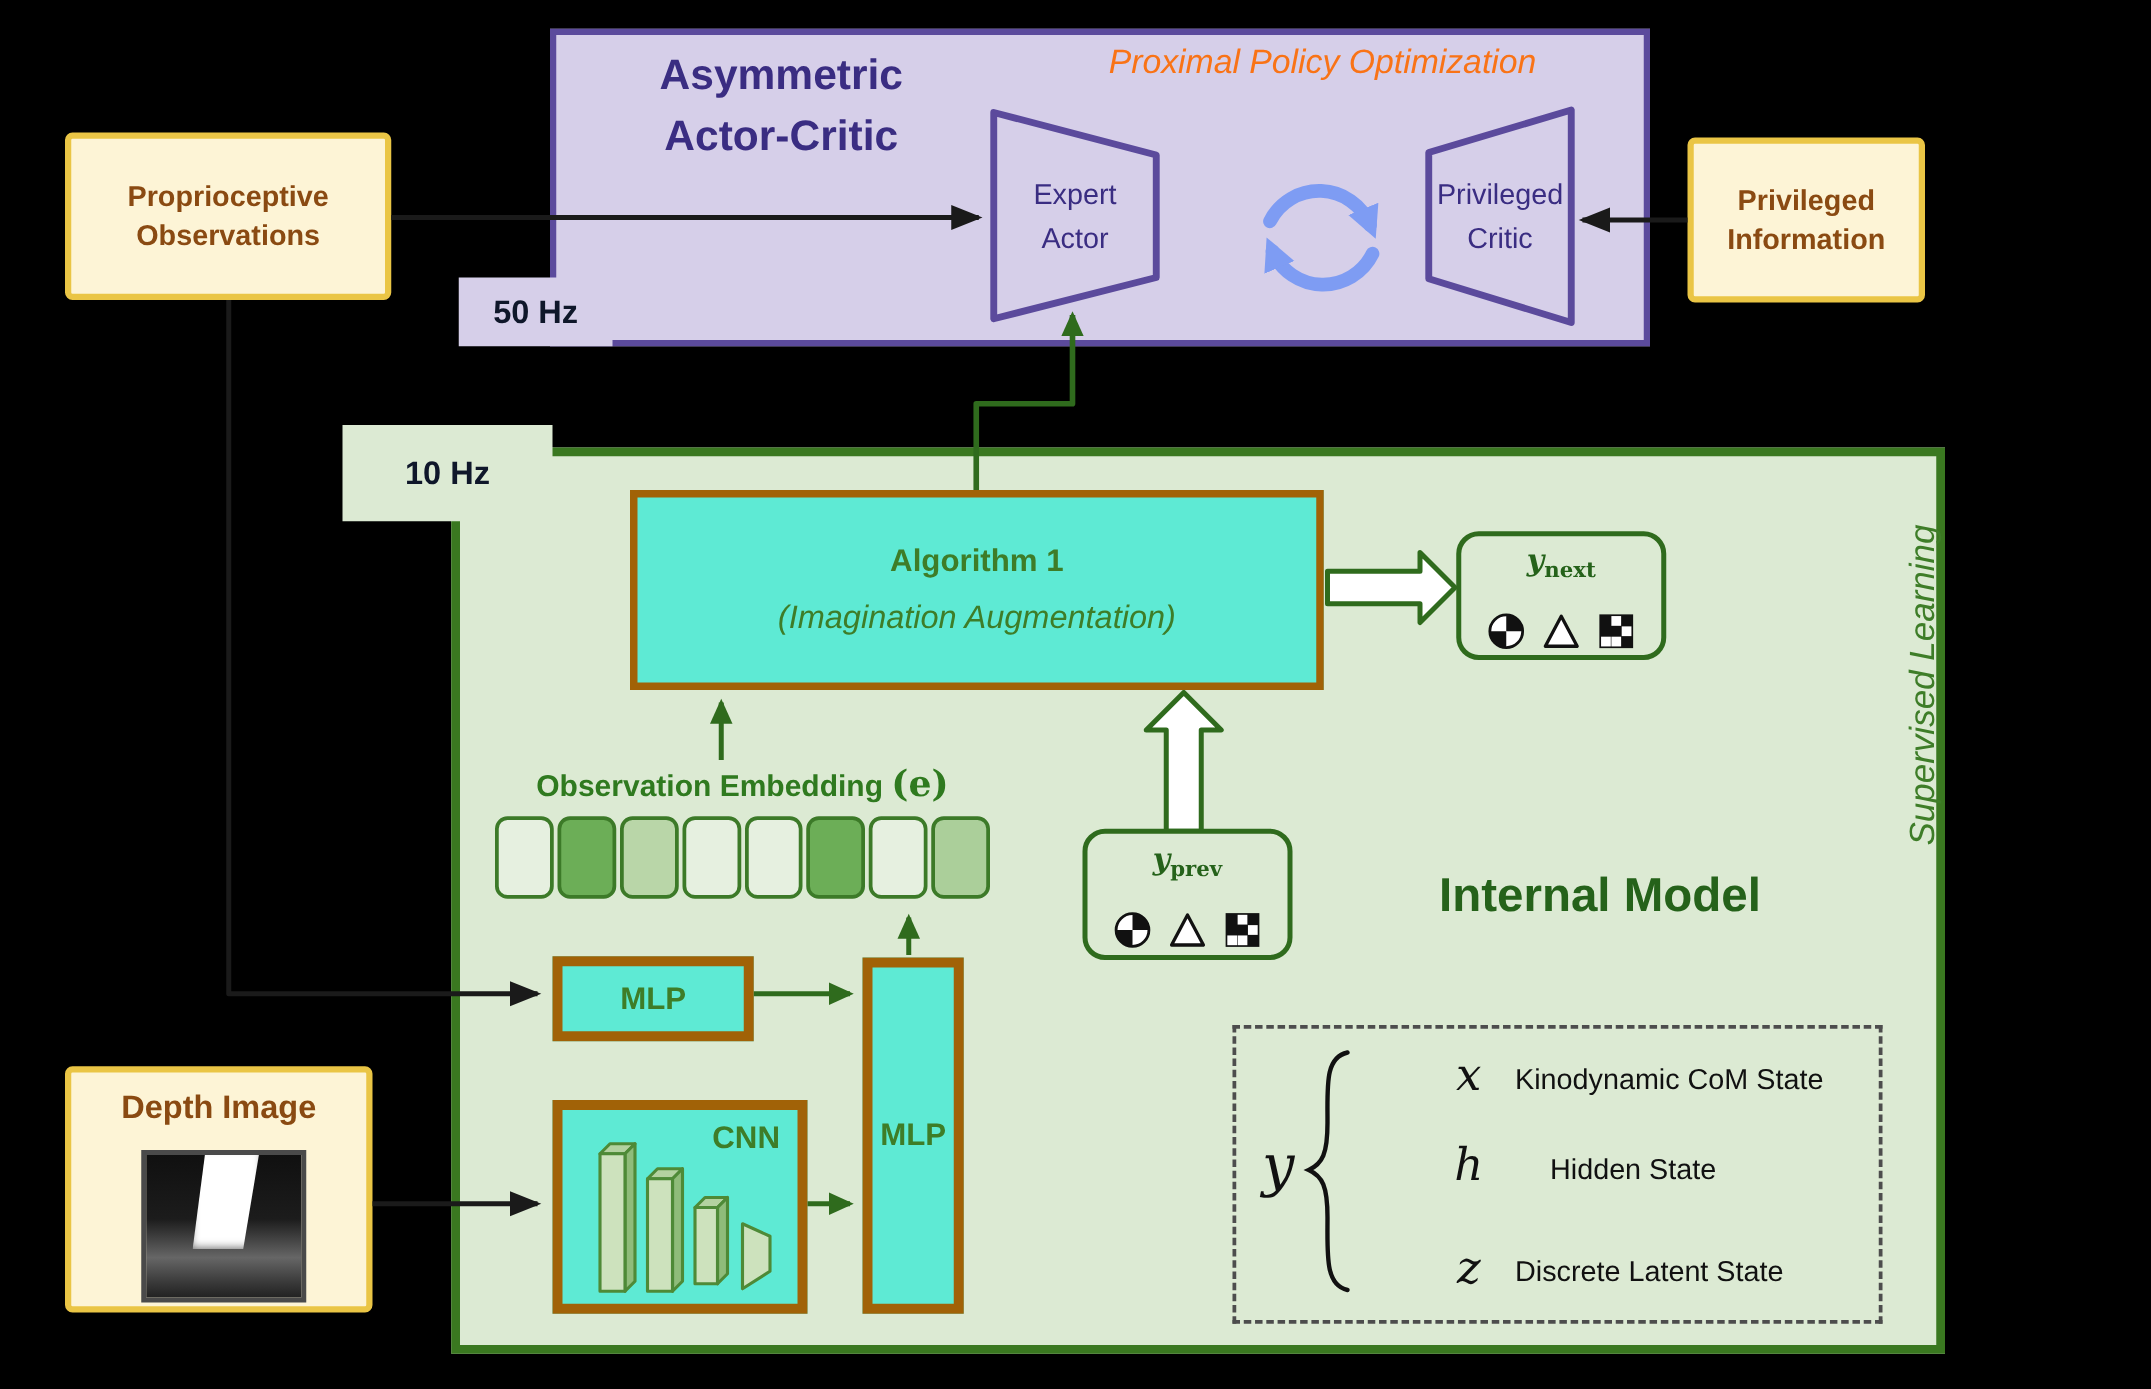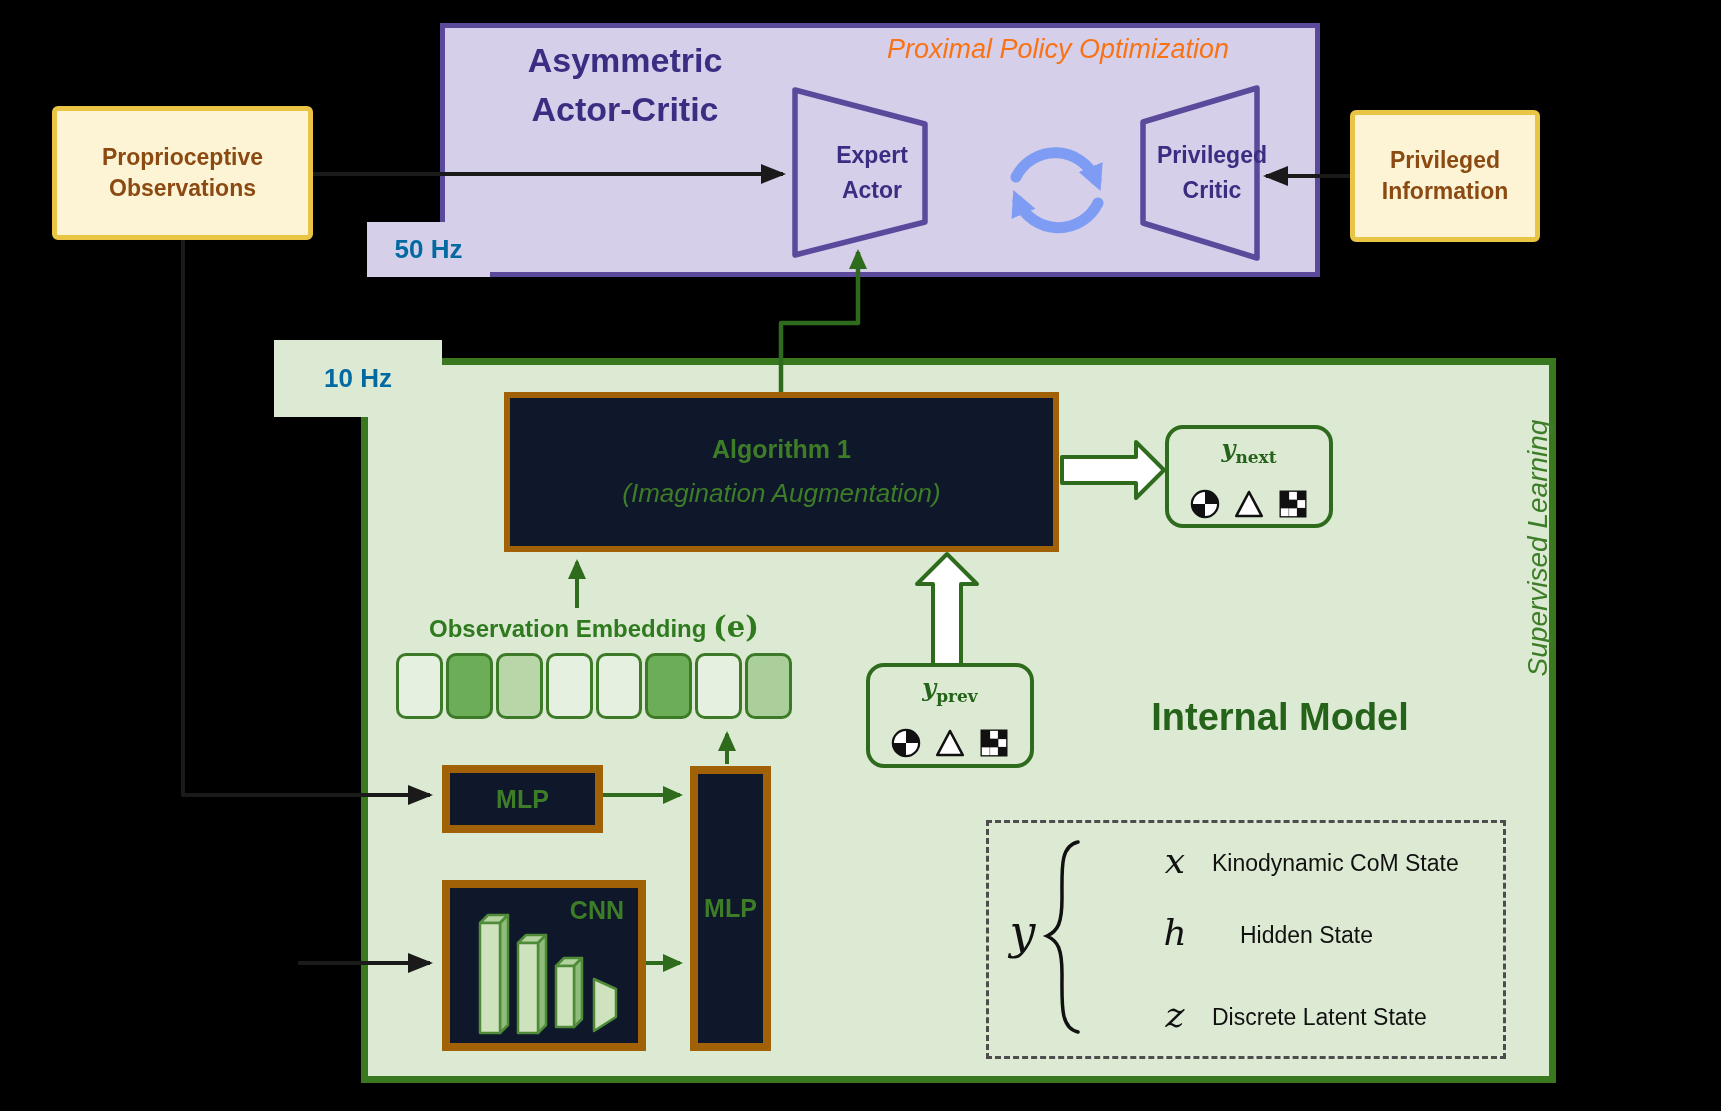--- a/index.html
+++ b/index.html
@@ -1,27 +1,27 @@
 <!DOCTYPE html>
 <html><head>
 <meta charset="utf-8">
 <style>
   html,body{margin:0;padding:0;background:#000;}
   #canvas{position:relative;width:1721px;height:1111px;background:#000;overflow:hidden;
           font-family:"Liberation Sans",sans-serif;}
   .abs{position:absolute;}
   
   .ppo-box{left:440px;top:23px;width:870px;height:244px;background:#d6cfe9;border:5px solid #5b4a9c;z-index:1;}
-  .tag{display:flex;align-items:center;justify-content:center;font-weight:bold;font-size:26px;color:#0369a1;z-index:2;}
+  .tag{display:flex;align-items:center;justify-content:center;font-weight:bold;font-size:26px;color:#0f172a;z-index:2;}
   .tag-50{left:367px;top:222px;width:123px;height:55px;background:#d6cfe9;}
   .tag-10{left:274px;top:340px;width:168px;height:77px;background:#dcead3;}
   .input-box{background:#fdf4d6;border:5px solid #eac545;border-radius:6px;display:flex;align-items:center;
              justify-content:center;text-align:center;color:#8a4a12;font-weight:bold;font-size:23px;line-height:1.35;z-index:1;}
   .green-box{left:361px;top:358px;width:1181px;height:711px;background:#dcead3;border:7px solid #3a7820;z-index:1;}
-  .g-border{border:8px solid #a16207;background:#0f172a;color:#3e7d28;z-index:3;}
+  .g-border{border:8px solid #a16207;background:#5eead4;color:#3e7d28;z-index:3;}
   .algo-box{left:504px;top:392px;width:543px;height:148px;border-width:6px;display:flex;flex-direction:column;
             align-items:center;justify-content:center;gap:14px;text-align:center;}
   .algo-title{font-weight:bold;font-size:25px;}
   .algo-sub{font-style:italic;font-size:26px;}
   .mlp1{left:442px;top:765px;width:145px;height:52px;display:flex;align-items:center;justify-content:center;
         font-weight:bold;font-size:25px;}
   .mlpv{left:690px;top:766px;width:65px;height:269px;display:flex;align-items:center;justify-content:center;
         font-weight:bold;font-size:25px;}
   .cnn{left:442px;top:880px;width:188px;height:155px;}
   .cnn-label{position:absolute;top:8px;right:14px;font-weight:bold;font-size:25px;color:#3e7d28;}
@@ -31,21 +31,21 @@
   .yprev{left:866px;top:663px;height:85px;}
   .ylabel{font-family:"DejaVu Serif",serif;font-style:italic;font-size:24px;color:#25621a;font-weight:bold;}
   .ylabel sub{font-style:normal;font-size:17px;font-weight:bold;}
   .icon-row{display:flex;align-items:center;gap:14px;}
   .ic{width:30px;height:30px;display:block;}
   .ic-lg{width:42px;height:42px;display:block;}
   
   .ppo-title{left:455px;top:36px;width:340px;text-align:center;color:#3a2d82;font-weight:bold;font-size:34px;
              line-height:1.45;z-index:3;}
   .ppo-sub{left:846px;top:34px;width:424px;text-align:center;color:#f97316;font-style:italic;font-size:27px;z-index:3;}
-  .trap-label{width:124px;text-align:center;color:#3a2d82;font-weight:bold;font-size:23px;line-height:1.5;z-index:3;padding-left:12px;}
+  .trap-label{width:124px;text-align:center;color:#3a2d82;font-weight:normal;font-size:23px;line-height:1.5;z-index:3;}
   .obs-label{left:404px;top:610px;width:380px;text-align:center;color:#2f7a1f;font-weight:bold;font-size:24px;z-index:3;}
   .math{font-family:"DejaVu Serif",serif;font-size:29px;font-weight:bold;}
   .im-title{left:1100px;top:696px;width:360px;text-align:center;color:#25621a;font-weight:bold;font-size:38px;z-index:3;}
   .sup-label{left:1388px;top:532px;width:300px;height:32px;text-align:center;color:#3e7d28;font-style:italic;
              font-size:28px;transform:rotate(-90deg);z-index:3;}
   
   .emb-row{left:396px;top:653px;width:396px;height:66px;display:flex;gap:3px;z-index:3;}
   .emb-cell{flex:1;border:3px solid #3c7a28;border-radius:10px;}
   
   .legend-box{left:986px;top:820px;width:514px;height:233px;border:3px dashed #4d4d4d;z-index:3;}
@@ -147,20 +147,26 @@
   </div>
   <div class="abs ppo-sub">Proximal Policy Optimization</div>
   <div class="abs trap-label" style="left:798px;top:138px;">Expert Actor</div>
   <div class="abs trap-label" style="left:1138px;top:138px;">Privileged Critic</div>
 
   <div class="abs input-box" style="left:52px;top:106px;width:251px;height:124px;">
     <span>Proprioceptive Observations</span>
   </div>
   <div class="abs input-box" style="left:1350px;top:110px;width:180px;height:122px;">
     <span>Privileged Information</span>
+  </div>
+  <div class="abs input-box depth-box">
+    <div class="depth-title">Depth Image</div>
+    <div class="depth-img">
+      <div class="depth-beam"></div>
+    </div>
   </div>
 
   <div class="abs g-border algo-box">
     <div class="algo-title">Algorithm 1</div>
     <div class="algo-sub">(Imagination Augmentation)</div>
   </div>
 
   <div class="abs obs-label">
     <span>Observation Embedding</span>
     <span class="math">(e)</span>

